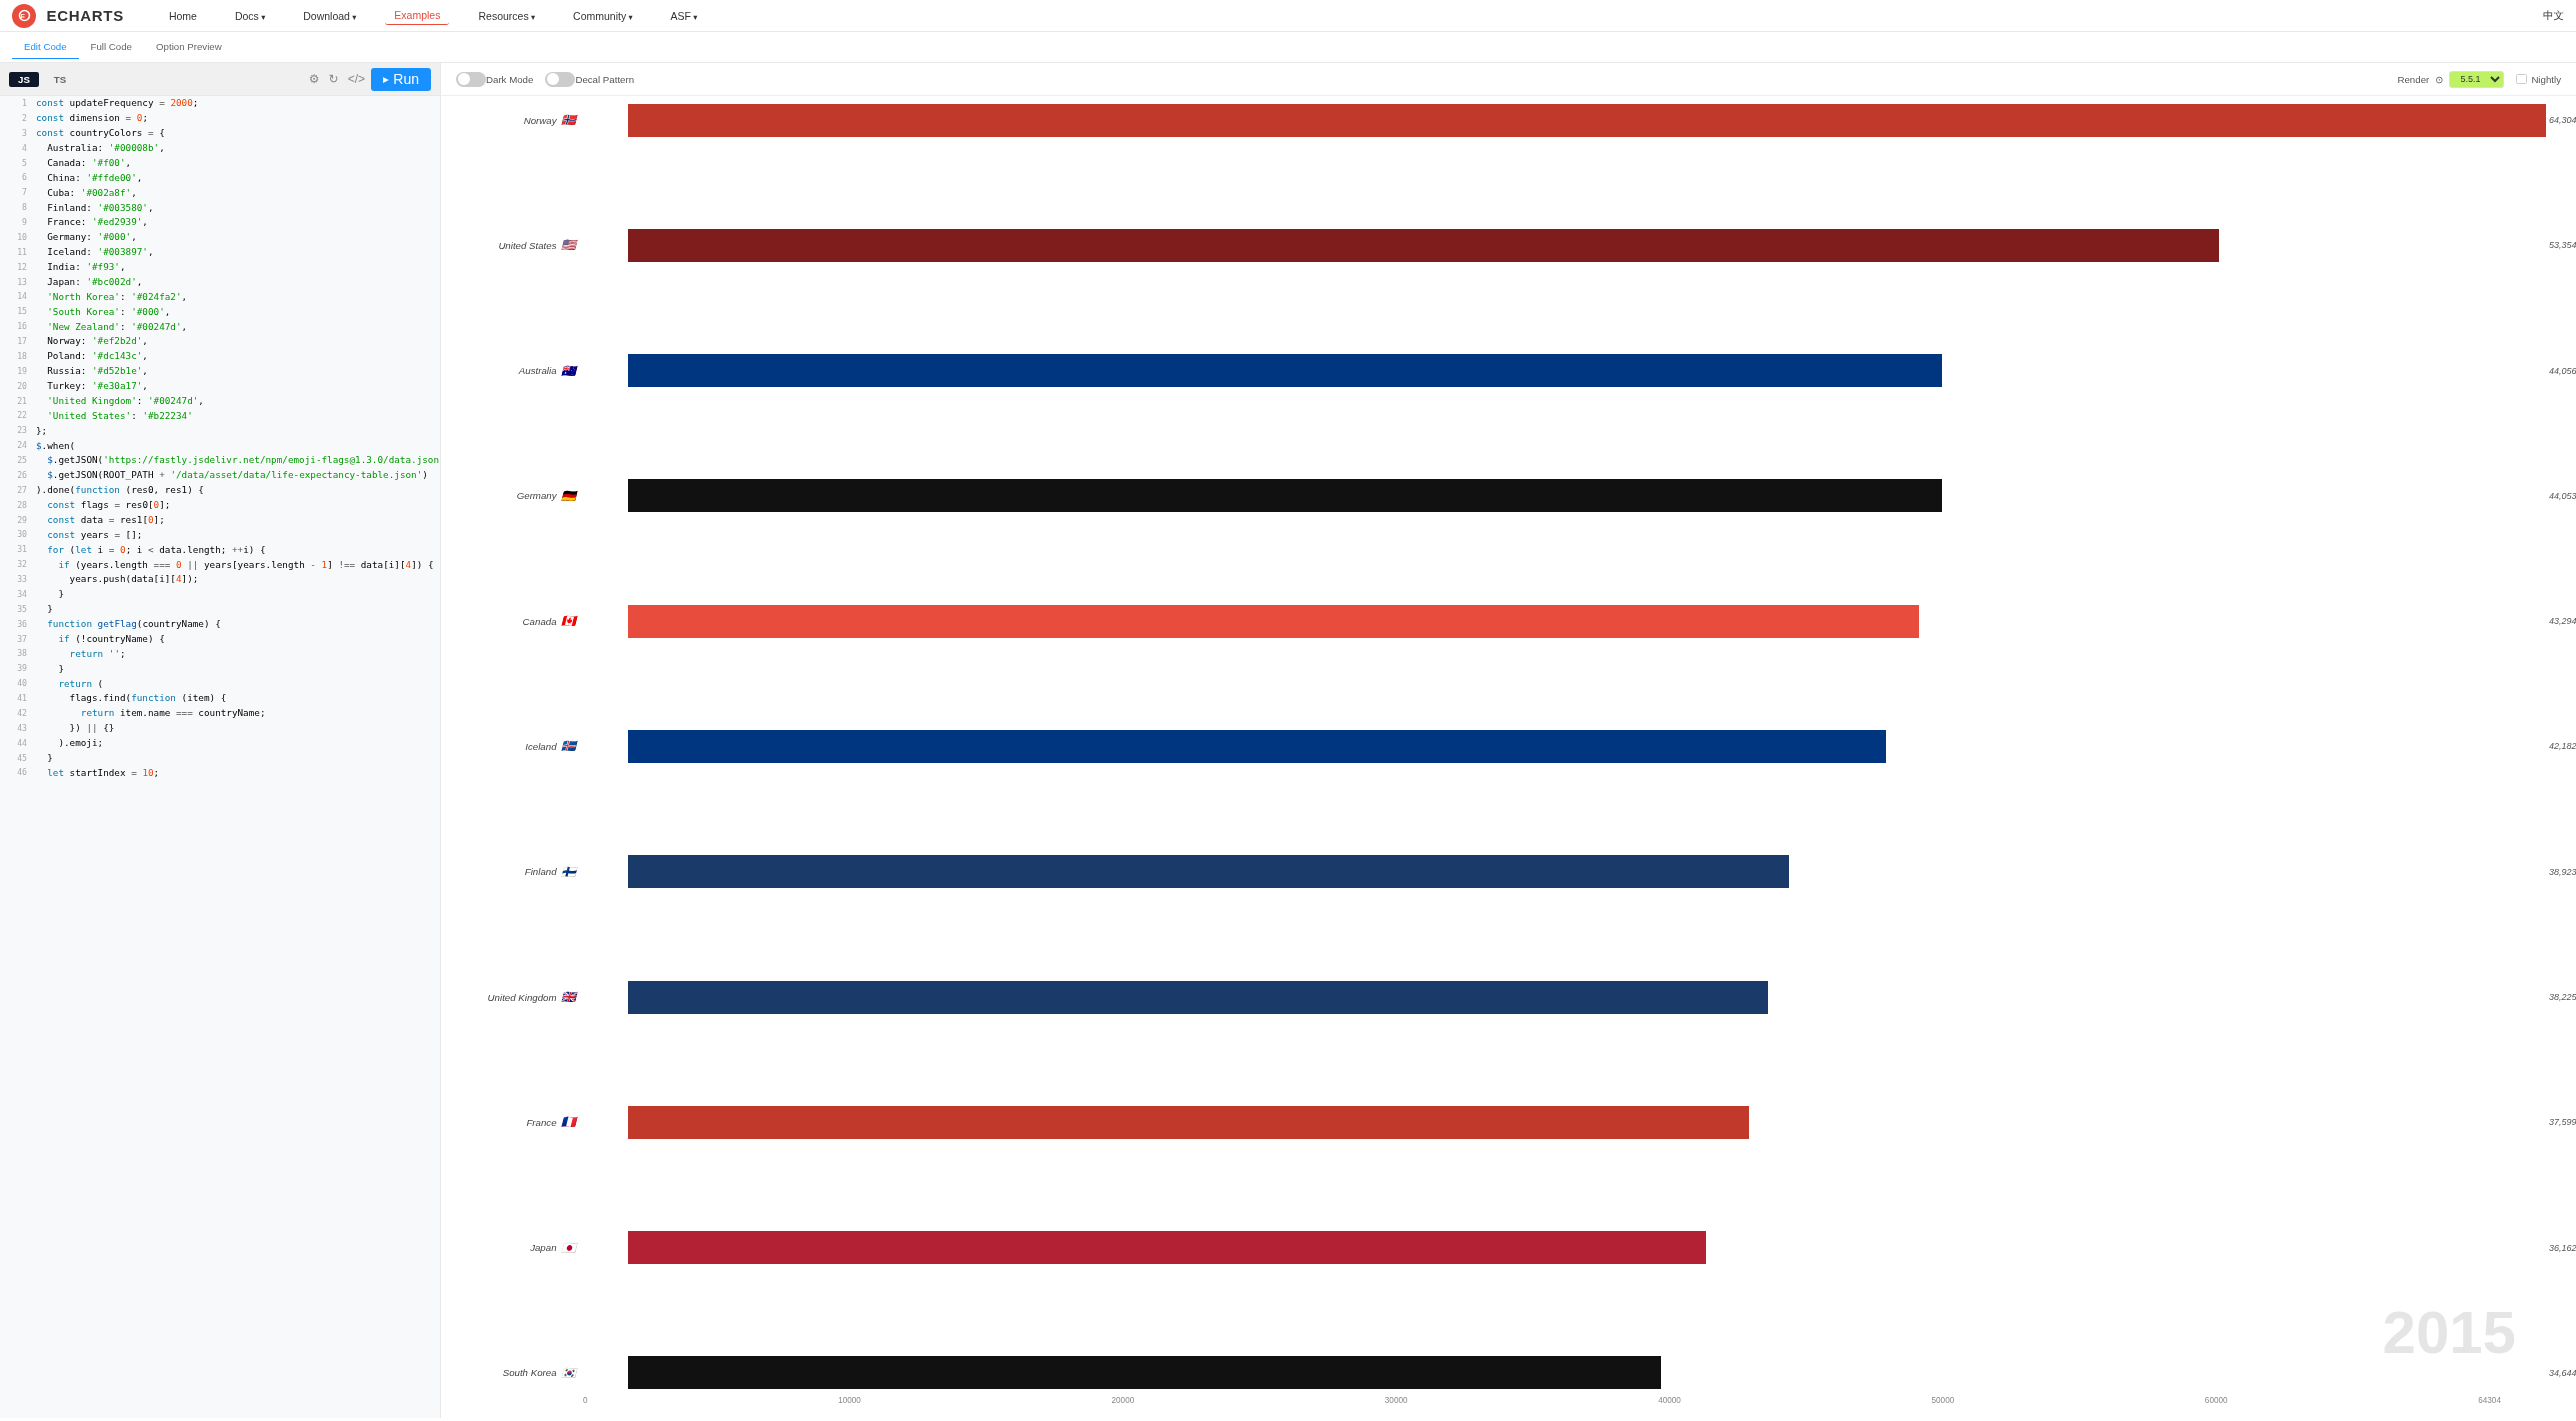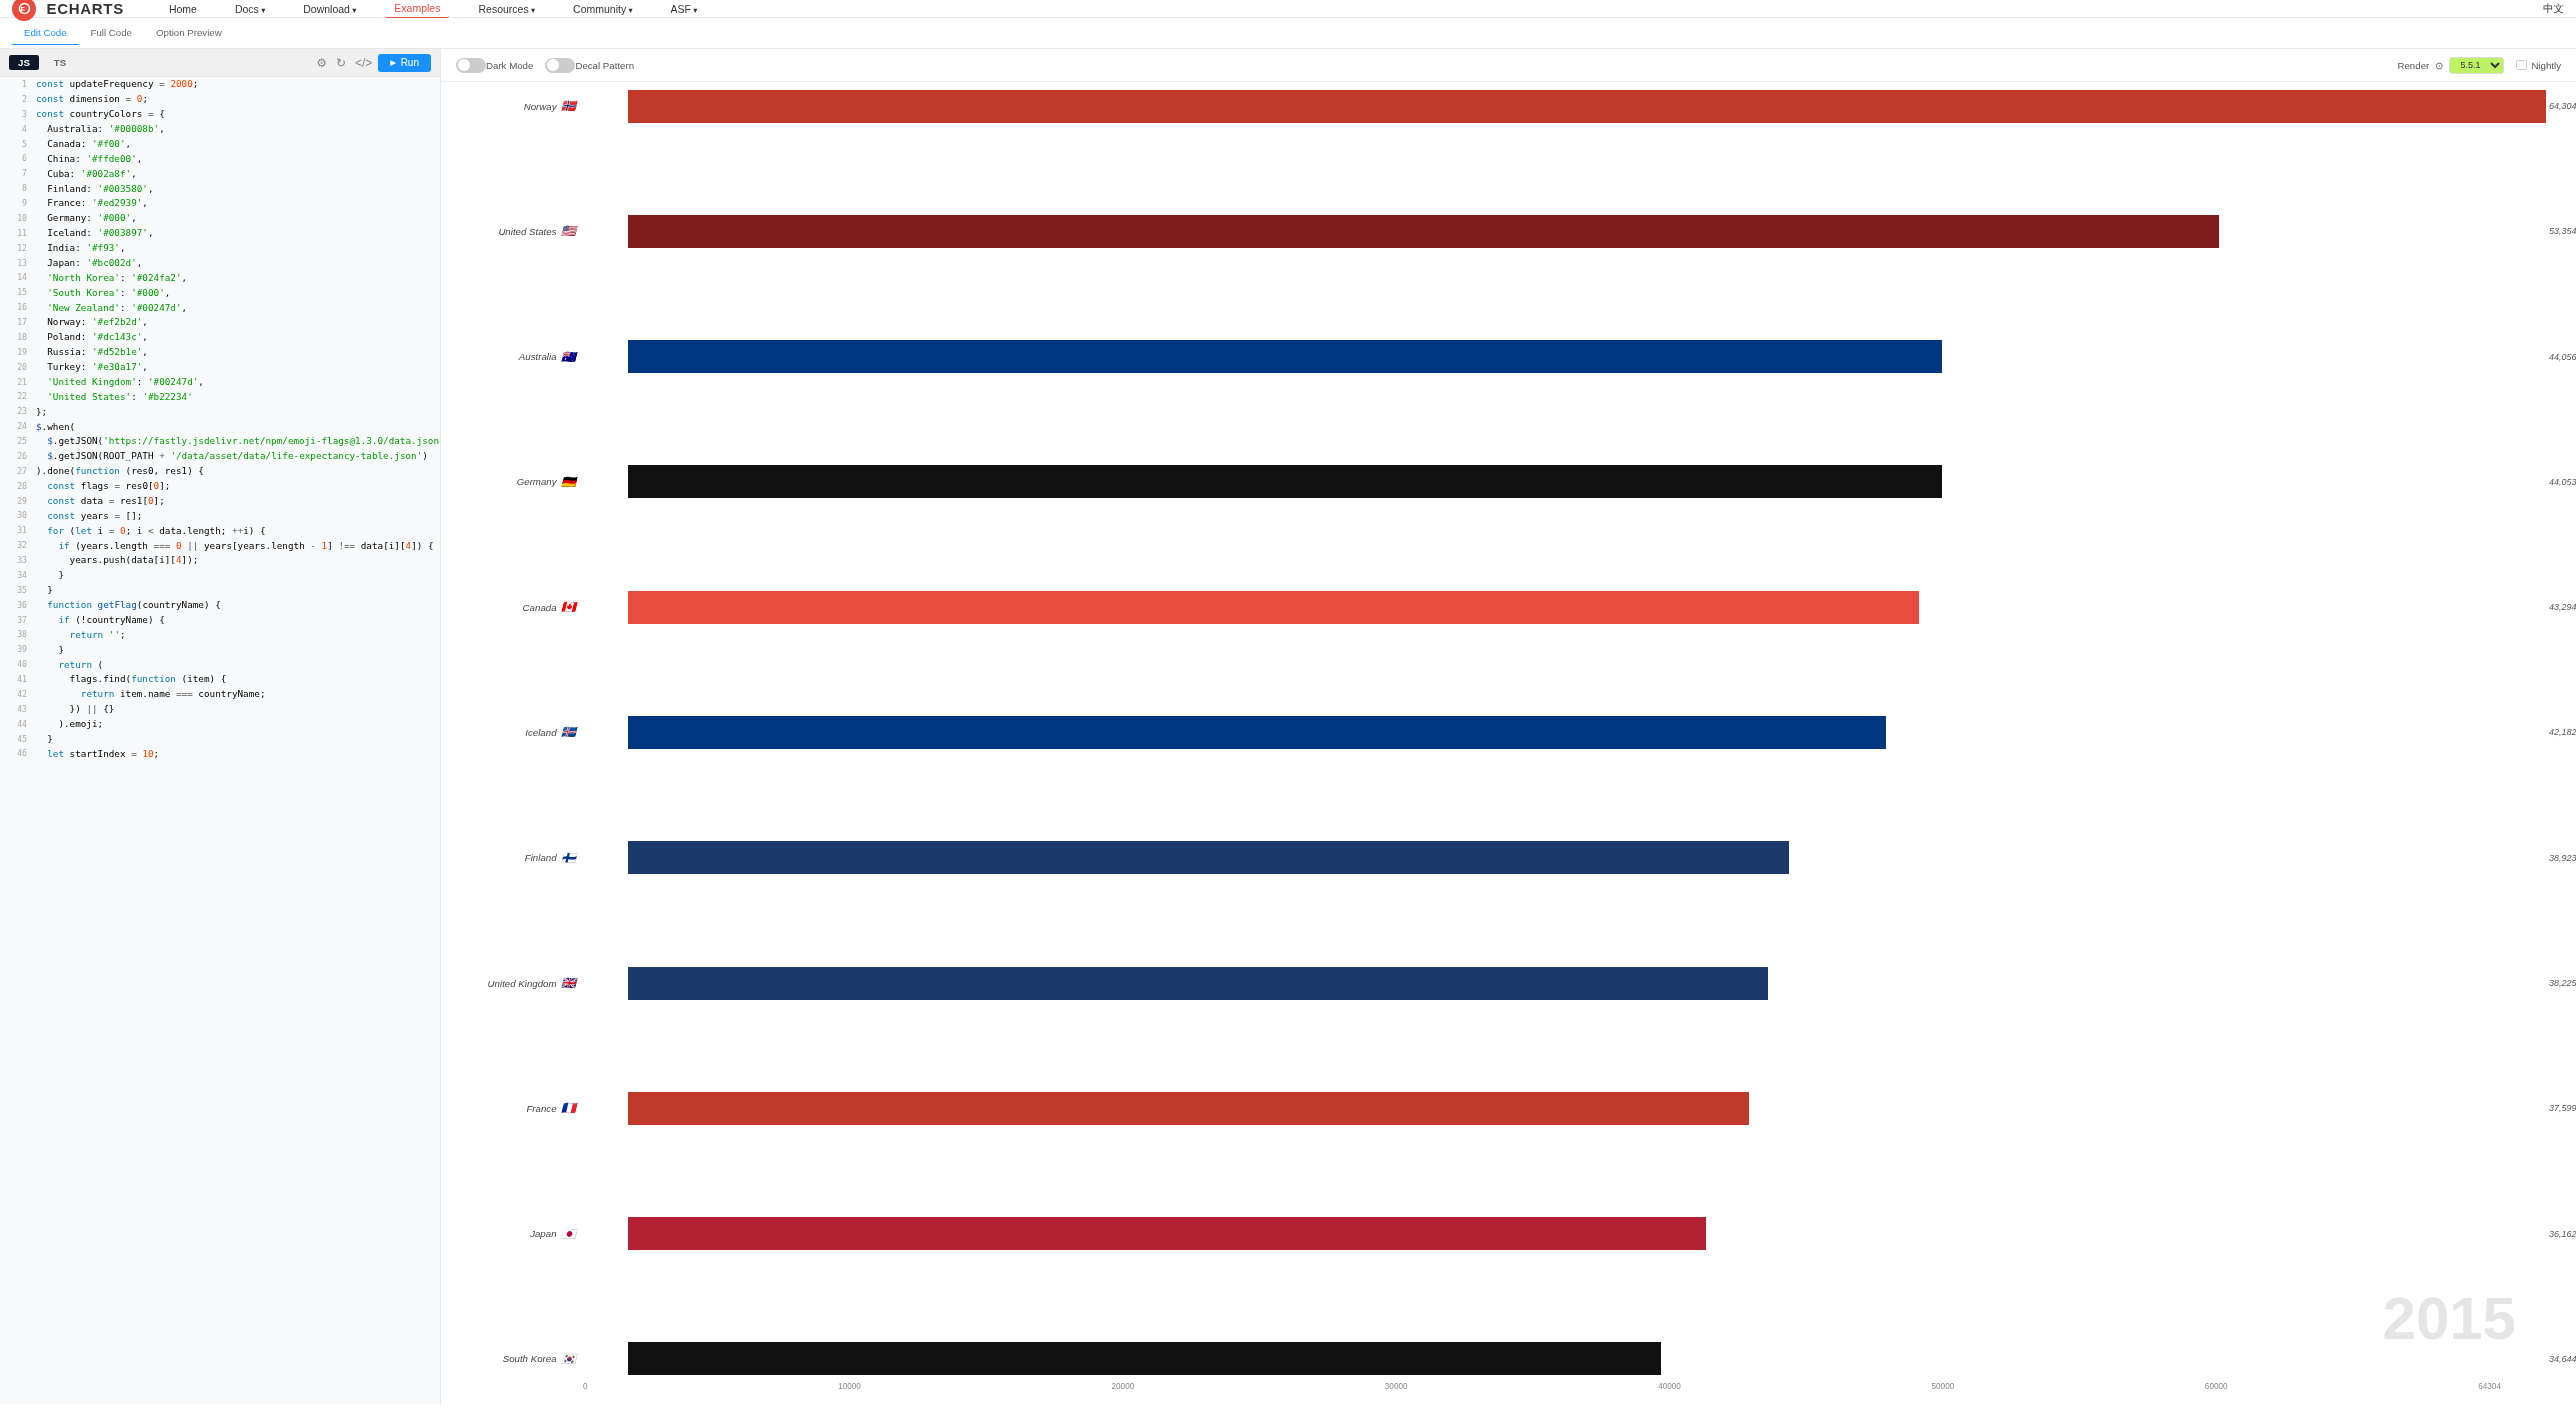--- a/index.html
+++ b/index.html
@@ -1,20 +1,20 @@
 <!DOCTYPE html>
 <html style="font-size:12px"><head>
   <meta charset="utf-8">
   <style>
     * { margin: 0; padding: 0; box-sizing: border-box; }
     body { font-family: -apple-system, BlinkMacSystemFont, 'Segoe UI', sans-serif; background: #fff; font-size: 10.5px; overflow: hidden; }
 
     
     .top-nav {
-      display: flex; align-items: center; height: 18px; border-bottom: 0.7px solid #e8e8e8;
+      display: flex; align-items: center; height: 32px; border-bottom: 0.7px solid #e8e8e8;
       padding: 0 12px; background: #fff;
     }
     .nav-logo { display: flex; align-items: center; margin-right: 18px; }
     .nav-logo .logo-icon { width: 24px; height: 24px; background: #e74c3c; border-radius: 50%; display: flex; align-items: center; justify-content: center; margin-right: 6px; }
     .nav-logo .logo-icon svg { width: 15px; height: 15px; }
     .nav-logo .logo-text { font-size: 15px; font-weight: 700; color: #333; letter-spacing: 0.7px; }
     .nav-items { display: flex; align-items: center; gap: 20px; flex: 1; }
     .nav-item { padding: 3px 9px; color: #333; cursor: pointer; font-size: 10.5px; border-radius: 3px; }
     .nav-item.active { color: #e74c3c; border-bottom: 1.5px solid #e74c3c; }
     .nav-item.with-arrow::after { content: ' ▾'; font-size: 8.2px; }
@@ -32,21 +32,21 @@
     .main-layout { display: flex; height: calc(100vh - 66px); }
 
     
     .code-panel { width: 441px; min-width: 441px; background: #f8f9fa; border-right: 0.7px solid #e8e8e8; overflow: hidden; position: relative; }
     .code-header { display: flex; align-items: center; padding: 4.5px 9px; border-bottom: 0.7px solid #e8e8e8; background: #f0f0f0; gap: 6px; }
     .lang-btn { padding: 2.2px 9px; border-radius: 2.2px; font-size: 9.7px; font-weight: 600; cursor: pointer; border: none; }
     .lang-btn.js { background: #0f172a; color: #fff; }
     .lang-btn.ts { background: transparent; color: #666; }
     .code-icons { margin-left: auto; display: flex; gap: 9px; color: #888; }
     .code-icons span { cursor: pointer; font-size: 12px; }
-    .run-btn { background: #1890ff; color: #fff; border: none; border-radius: 3px; padding: 3.7px 12px; cursor: pointer; font-size: 10px; display: flex; align-items: center; gap: 4.5px; }
+    .run-btn { background: #1890ff; color: #fff; border: none; border-radius: 3px; padding: 3.7px 12px; cursor: pointer; font-size: 14px; display: flex; align-items: center; gap: 4.5px; }
     .run-btn::before { content: '▶'; font-size: 7.5px; }
 
     .code-area { overflow-y: auto; height: calc(100% - 31px); }
     .code-line { display: flex; font-family: 'Consolas', 'Monaco', monospace; font-size: 9.3px; line-height: 1.6; padding: 0 6px; }
     .line-num { color: #aaa; min-width: 21px; text-align: right; margin-right: 9px; user-select: none; font-size: 8.2px; padding-top: 0.7px; }
     .line-content { flex: 1; white-space: pre; }
     .kw { color: #0077aa; }
     .str { color: #009900; }
     .num { color: #ee4400; }
     .fn { color: #0055aa; }

